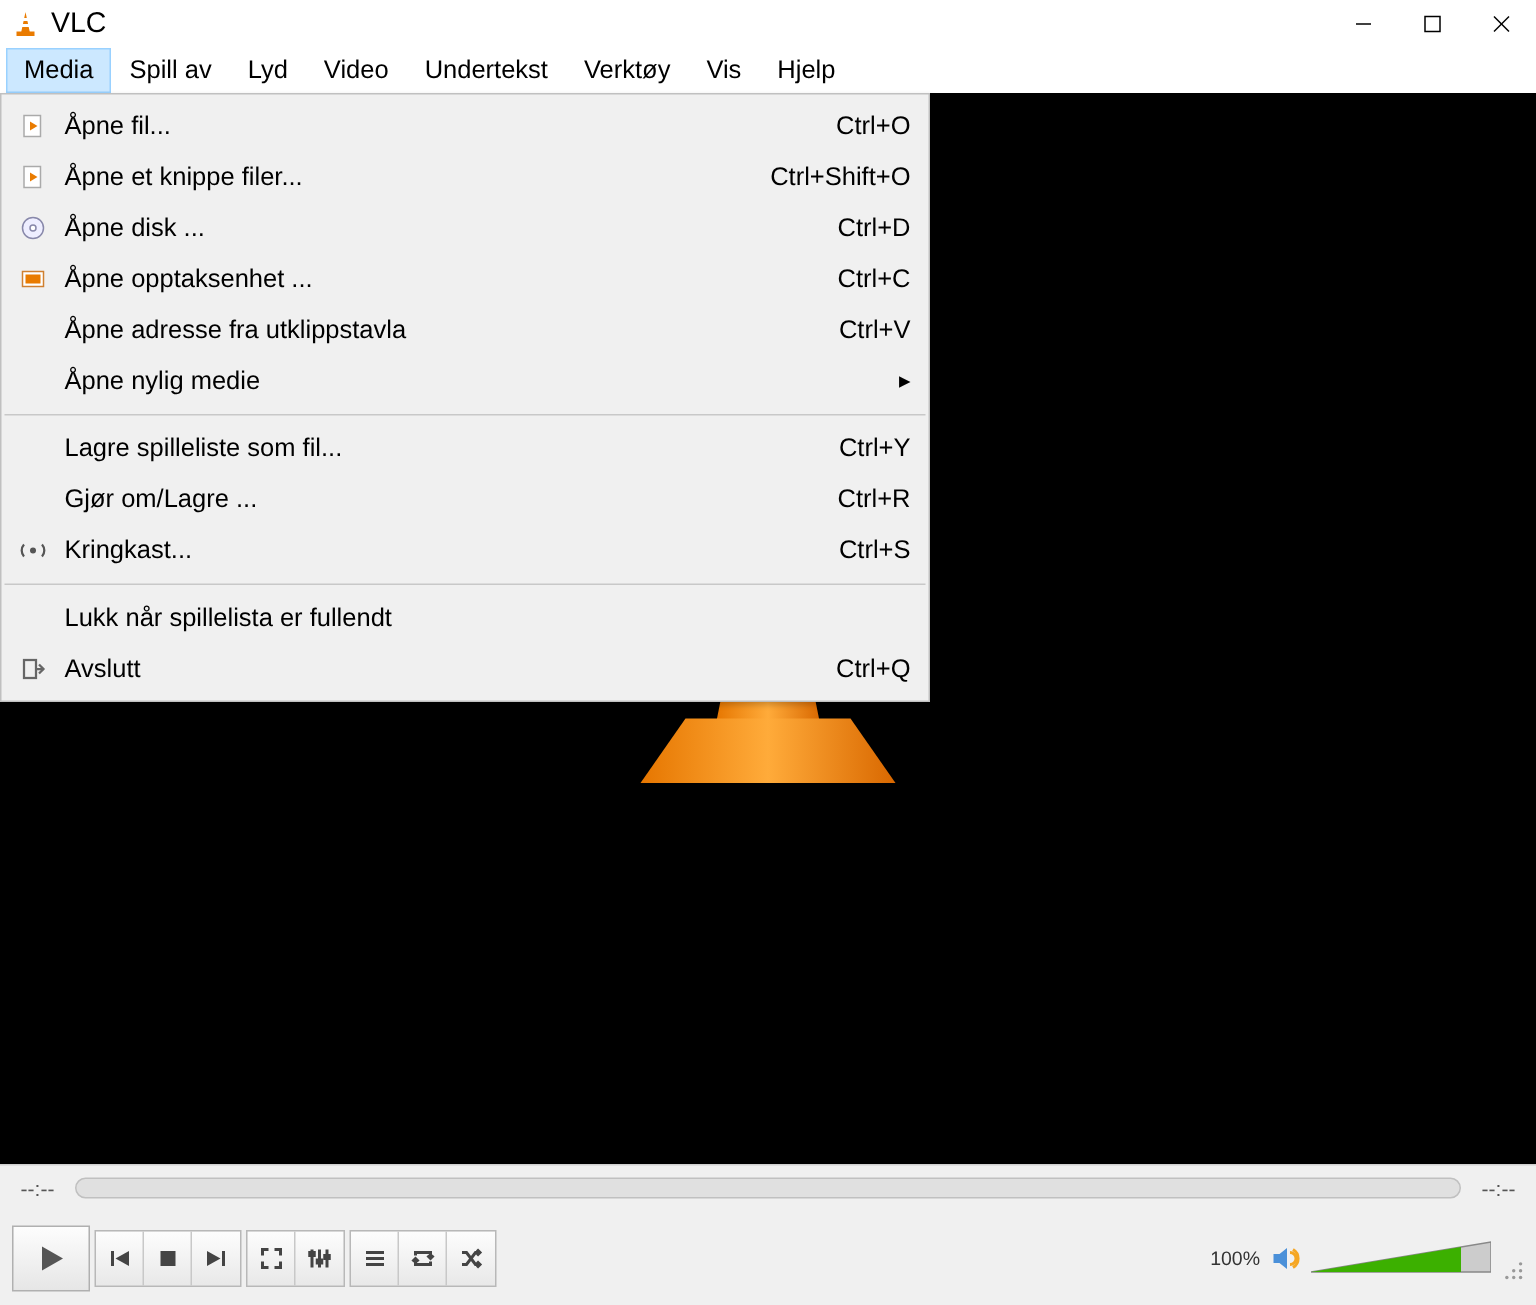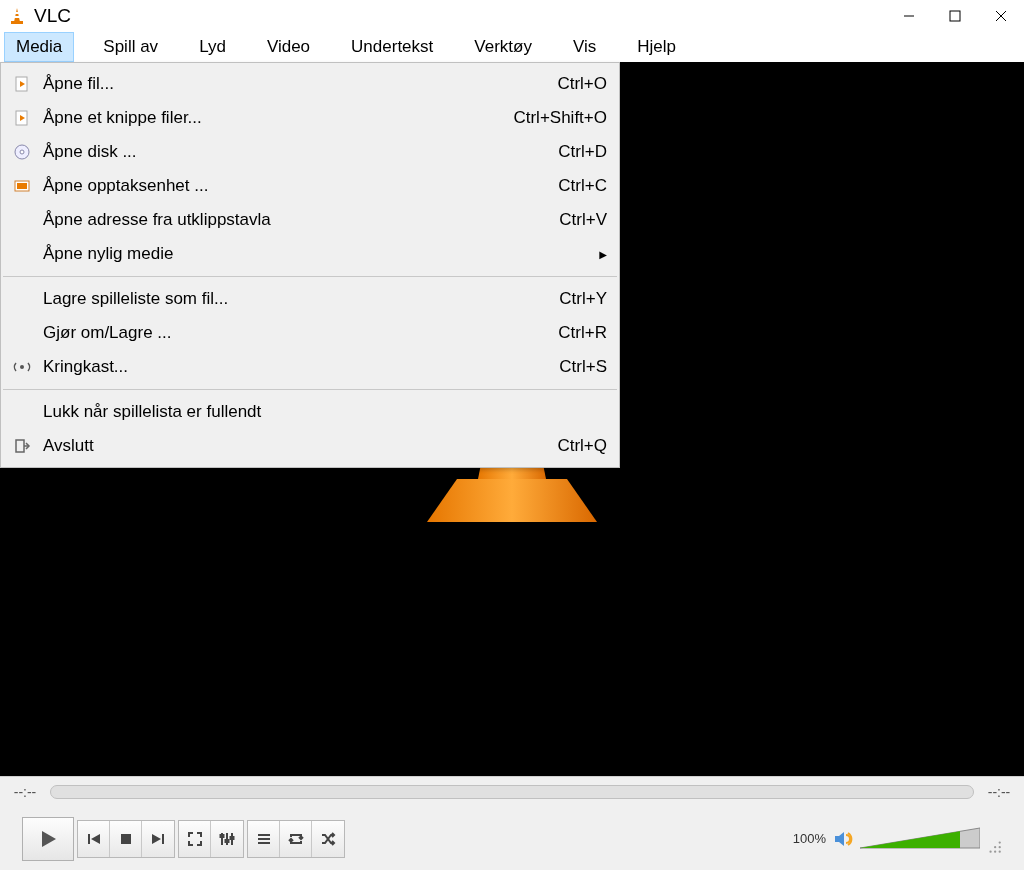--- a/index.html
+++ b/index.html
@@ -38,21 +38,20 @@
     display: flex; align-items: center; justify-content: center;
     font-size: 14px;
   }
   .winbtn svg { stroke: #000; stroke-width: 1; fill: none; }
   .menubar {
     height: 30px;
     display: flex;
     align-items: stretch;
     padding: 0 4px;
     background: #fff;
-    gap: 17px;
   }
   .menubar .menu-item {
     padding: 0 12px;
     display: flex;
     align-items: center;
     font-size: 17px;
   }
   .menubar .menu-item.active {
     background: #cce8ff;
     outline: 1px solid #99d1ff;
@@ -147,21 +146,21 @@
     flex: 1;
     height: 14px;
     background: #e0e0e0;
     border-radius: 7px;
     border: 1px solid #c0c0c0;
   }
   .buttons-row {
     flex: 1;
     display: flex;
     align-items: center;
-    padding: 0 22px;
+    padding: 0 8px;
     gap: 3px;
   }
   .btn-group {
     display: flex;
     border: 1px solid #b8b8b8;
     background: linear-gradient(#fdfdfd,#e8e8e8);
   }
   .btn {
     width: 32px;
     height: 36px;

